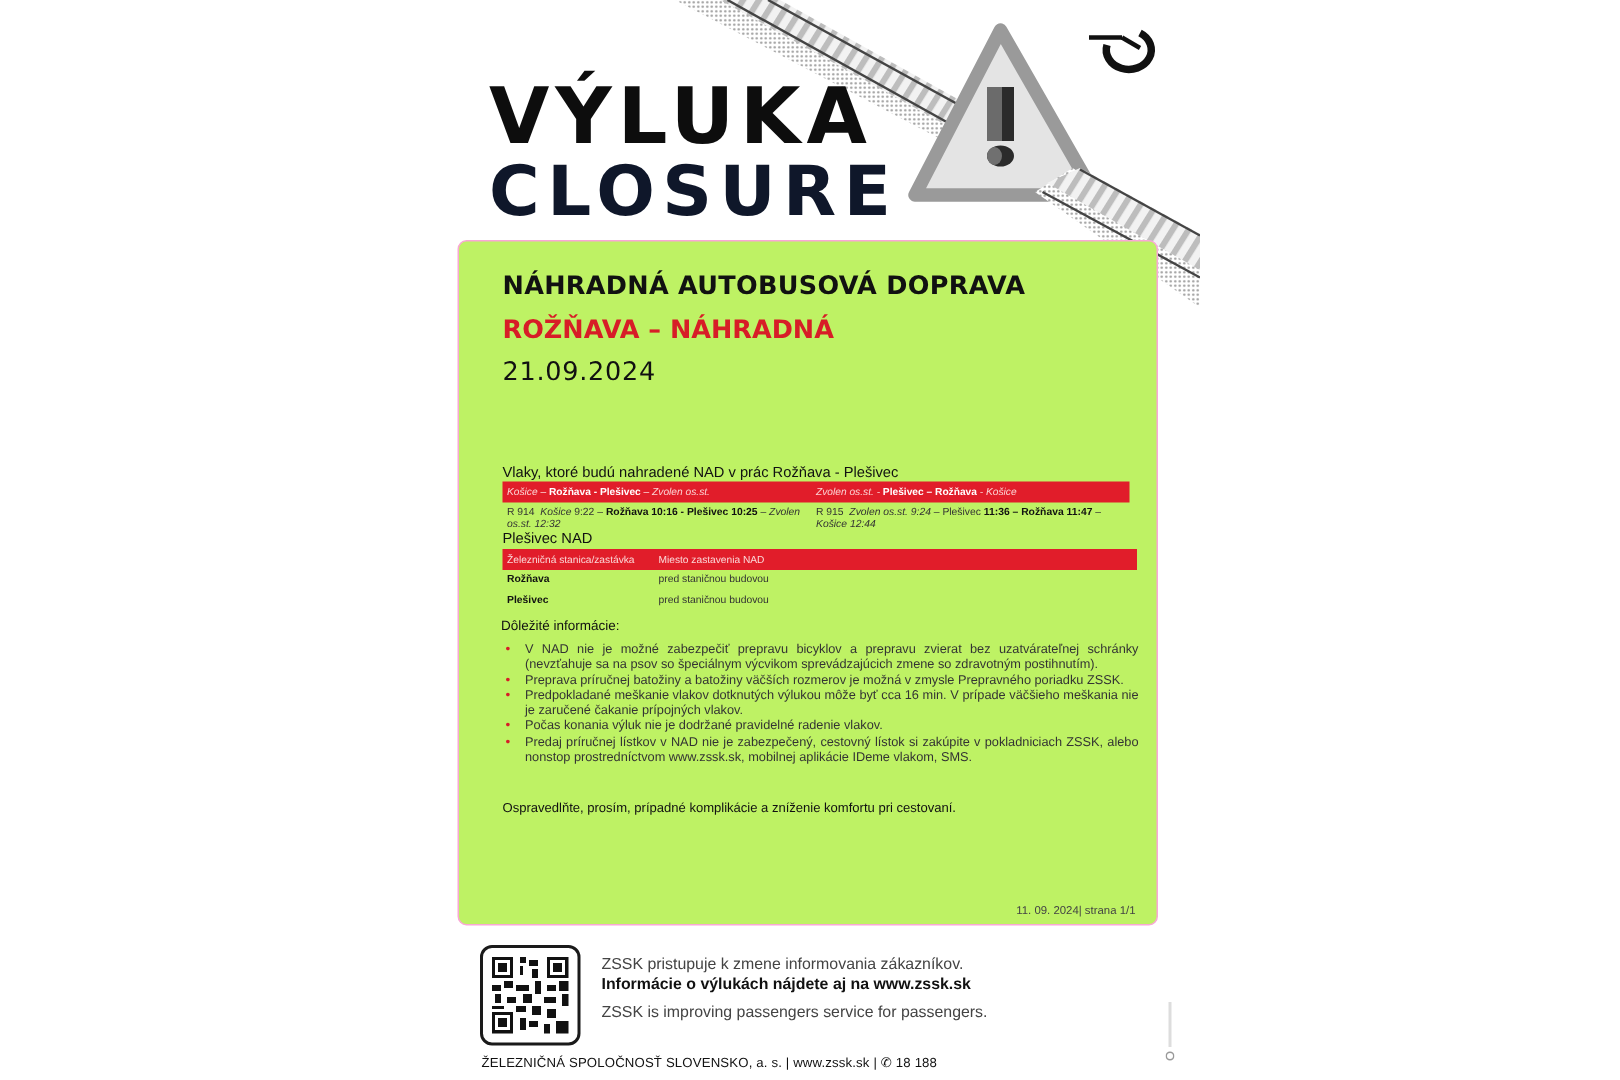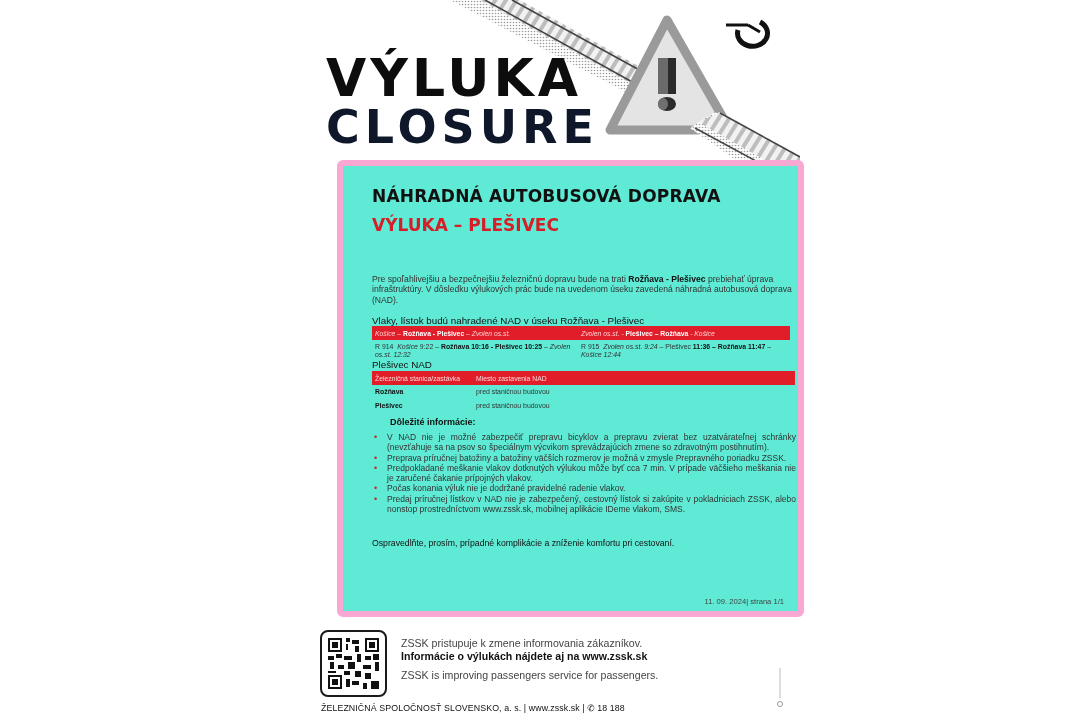--- a/index.html
+++ b/index.html
@@ -10,21 +10,21 @@
 
   
   .illustration { position: absolute; left: 440px; top: 0; width: 360px; height: 210px; }
 
   .hero-title { position: absolute; left: 326px; top: 52px; }
   .hero-sk { font-family: "DejaVu Sans", sans-serif; font-weight: bold; font-size: 52px; letter-spacing: 4px; color: #0d0d0d; line-height: 52px; }
   .hero-en { font-family: "DejaVu Sans", sans-serif; font-weight: bold; font-size: 46px; letter-spacing: 5px; color: #0f172a; line-height: 50px; margin-top: -2px; }
 
   .logo { position: absolute; left: 724px; top: 18px; width: 50px; height: 34px; }
 
-  .card { position: absolute; left: 305px; top: 160px; width: 467px; height: 457px; background: #5eead4; border: 6px solid #f9a8d4; border-radius: 6px; margin-left: 32px; }
+  .card { position: absolute; left: 305px; top: 160px; width: 467px; height: 457px; background: #bef264; border: 1px solid #f9a8d4; border-radius: 6px; }
 
   .card-head { position: absolute; left: 29px; top: 20px; }
   .head1 { font-family: "DejaVu Sans", sans-serif; font-weight: bold; font-size: 17px; color: #111; letter-spacing: 0.2px; }
   .head2 { font-family: "DejaVu Sans", sans-serif; font-weight: bold; font-size: 17px; color: #d71d27; margin-top: 9px; }
   .head3 { font-family: "DejaVu Sans", sans-serif; font-size: 17px; color: #111; margin-top: 8px; letter-spacing: 0.5px; }
 
   .intro { position: absolute; left: 29px; top: 108px; width: 420px; font-size: 8.6px; line-height: 10.4px; color: #333; }
   .intro b { color: #111; }
 
   .trains-title { position: absolute; left: 29px; top: 149px; font-size: 9.8px; color: #111; }
@@ -40,21 +40,21 @@
   .train-row b { color: #111; }
   .train-row i { font-style: italic; }
 
   .stops-title { position: absolute; left: 29px; top: 193px; font-size: 9.8px; color: #111; }
   .stops-table { position: absolute; left: 29px; top: 205px; width: 423px; }
   .stops-head { background: #e11d2a; color: #fbd8d8; height: 14px; font-size: 6.8px; display: flex; align-items: center; }
   .stops-head .c1, .stop-row .c1 { width: 104px; padding-left: 3px; }
   .stop-row { display: flex; height: 13.5px; align-items: center; font-size: 6.9px; color: #333; }
   .stop-row .c1 { font-weight: bold; color: #111; }
 
-  .info-title { position: absolute; left: 47px; top: 251px; font-size: 9px; color: #111; font-weight: bold; }
+  .info-title { position: absolute; left: 28px; top: 251px; font-size: 9px; color: #111; }
   .info-list { position: absolute; left: 29px; top: 266px; width: 424px; list-style: none; }
   .info-list li { position: relative; padding-left: 15px; font-size: 8.5px; line-height: 10.3px; color: #333; text-align: justify; }
   .info-list li .bullet { position: absolute; left: 2px; top: 0; color: #d71d27; font-size: 9px; }
 
   .closing { position: absolute; left: 29px; top: 372px; font-size: 8.7px; color: #111; }
   .page-footer { position: absolute; right: 14px; bottom: 5px; font-size: 7.6px; color: #444; }
 
   .bottom-info { position: absolute; left: 320px; top: 630px; width: 440px; height: 68px; }
   .qr { position: absolute; left: 0; top: 0; width: 67px; height: 67px; border: 2px solid #1a1a1a; border-radius: 8px; padding: 6px; }
   .msg { position: absolute; left: 81px; font-size: 10.6px; color: #444; }
@@ -111,28 +111,26 @@
   </svg>
 
   <div class="hero-title">
     <div class="hero-sk">VÝLUKA</div>
     <div class="hero-en">CLOSURE</div>
   </div>
 
   <div class="card">
     <div class="card-head">
       <div class="head1">NÁHRADNÁ AUTOBUSOVÁ DOPRAVA</div>
-      <div class="head2">VÝLUKA – PLEŠIVEC</div>
-    </div>
-
-    <p class="intro">
-      <span>Pre spoľahlivejšiu a bezpečnejšiu železničnú dopravu bude na trati </span><b>Rožňava - Plešivec</b><span> prebiehať úprava infraštruktúry. V dôsledku výlukových prác bude na uvedenom úseku zavedená náhradná autobusová doprava (NAD).</span>
-    </p>
-
-    <div class="trains-title">Vlaky, lístok budú nahradené NAD v úseku  Rožňava - Plešivec</div>
+      <div class="head2">ROŽŇAVA – NÁHRADNÁ</div>
+      <div class="head3">21.09.2024</div>
+    </div>
+
+
+    <div class="trains-title">Vlaky, ktoré budú nahradené NAD v prác  Rožňava - Plešivec</div>
     <div class="trains-table">
       <div class="red-bar">
         <div class="c1"><i>Košice – </i><b>Rožňava - Plešivec</b><i> – Zvolen os.st.</i></div>
         <div class="c2"><i>Zvolen os.st.  - </i><b>Plešivec – Rožňava</b><i> - Košice</i></div>
       </div>
       <div class="train-row">
         <div class="c1">
           <span>R 914</span>&nbsp;&nbsp;<i>Košice</i><span> 9:22 – </span><b>Rožňava  10:16 - Plešivec 10:25</b><span> – </span><i>Zvolen os.st. 12:32</i>
         </div>
         <div class="c2">
@@ -154,21 +152,21 @@
       <div class="stop-row">
         <div class="c1">Plešivec</div>
         <div class="c2">pred staničnou budovou</div>
       </div>
     </div>
 
     <div class="info-title">Dôležité informácie:</div>
     <ul class="info-list">
       <li><span class="bullet">•</span><span>V NAD nie je možné zabezpečiť prepravu bicyklov a prepravu zvierat bez uzatvárateľnej schránky (nevzťahuje sa na psov so špeciálnym výcvikom sprevádzajúcich zmene so zdravotným postihnutím).</span></li>
       <li><span class="bullet">•</span><span>Preprava príručnej batožiny a batožiny väčších rozmerov je možná v zmysle Prepravného poriadku ZSSK.</span></li>
-      <li><span class="bullet">•</span><span>Predpokladané meškanie vlakov dotknutých výlukou môže byť cca 7 min. V prípade väčšieho meškania nie je zaručené čakanie prípojných vlakov.</span></li>
+      <li><span class="bullet">•</span><span>Predpokladané meškanie vlakov dotknutých výlukou môže byť cca 16 min. V prípade väčšieho meškania nie je zaručené čakanie prípojných vlakov.</span></li>
       <li><span class="bullet">•</span><span>Počas konania výluk nie je dodržané pravidelné radenie vlakov.</span></li>
       <li><span class="bullet">•</span><span>Predaj príručnej lístkov v NAD nie je zabezpečený, cestovný lístok si zakúpite v pokladniciach ZSSK, alebo nonstop prostredníctvom www.zssk.sk, mobilnej aplikácie IDeme vlakom, SMS.</span></li>
     </ul>
 
     <div class="closing">Ospravedlňte, prosím, prípadné komplikácie a zníženie komfortu pri cestovaní.</div>
     <div class="page-footer">11. 09. 2024| strana 1/1</div>
   </div>
 
   <div class="bottom-info">
     <div class="qr">

